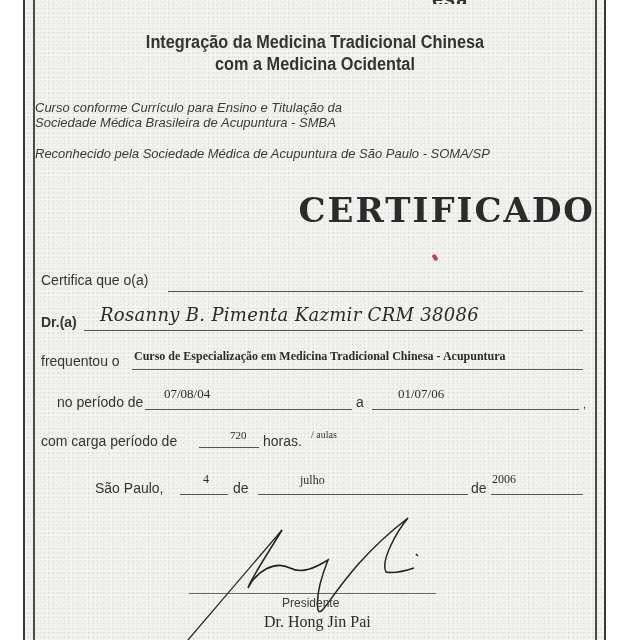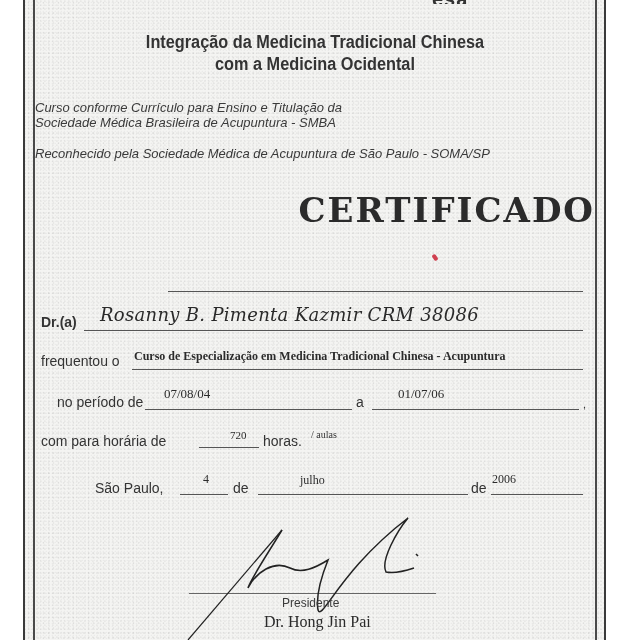--- a/index.html
+++ b/index.html
@@ -83,39 +83,40 @@
   <div class="title l2">com a Medicina Ocidental</div>
 
   <div class="sub s1">Curso conforme Currículo para Ensino e Titulação da</div>
   <div class="sub s2">Sociedade Médica Brasileira de Acupuntura - SMBA</div>
   <div class="sub s3">Reconhecido pela Sociedade Médica de Acupuntura de São Paulo - SOMA/SP</div>
 
   <div class="cert-title">CERTIFICADO</div>
 
   <div class="red-mark"></div>
 
+  <div class="label" style="left:41px; top:272px;">Certifica que o(a)</div>
   <div class="line" style="left:168px; top:291px; width:415px;"></div>
 
   <div class="label" style="left:41px; top:314px;font-weight:bold;">Dr.(a)</div>
   <div class="fill-script" style="left:100px; top:304px;">Rosanny B. Pimenta Kazmir  CRM 38086</div>
   <div class="line" style="left:84px; top:330px; width:499px;"></div>
 
   <div class="label" style="left:41px; top:353px;">frequentou o</div>
   <div class="fill-bold" style="left:134px; top:349px;">Curso de Especialização em Medicina Tradicional Chinesa - Acupuntura</div>
   <div class="line" style="left:132px; top:369px; width:451px;"></div>
 
   <div class="label" style="left:41px; top:394px;margin-left:16px;">no período de</div>
   <div class="fill-serif" style="left:164px; top:386px;">07/08/04</div>
   <div class="line" style="left:145px; top:409px; width:207px;"></div>
   <div class="label" style="left:356px; top:394px;">a</div>
   <div class="fill-serif" style="left:398px; top:386px;">01/07/06</div>
   <div class="line" style="left:372px; top:409px; width:207px;"></div>
   <div class="label" style="left:583px; top:398px; font-size:11px;">,</div>
 
-  <div class="label" style="left:41px; top:433px;">com para horária de</div>
+  <div class="label" style="left:41px; top:433px;">com carga período de</div>
   <div class="fill-serif" style="left:230px; top:429px; font-size:11px;">720</div>
   <div class="line" style="left:199px; top:447px; width:60px;"></div>
   <div class="label" style="left:263px; top:433px;">horas.</div>
   <div class="small-serif" style="left:311px; top:429px;">/ aulas</div>
 
   <div class="label" style="left:95px; top:480px;">São Paulo,</div>
   <div class="fill-serif" style="left:203px; top:472px; font-size:12px;">4</div>
   <div class="line" style="left:180px; top:494px; width:48px;"></div>
   <div class="label" style="left:233px; top:480px;">de</div>
   <div class="fill-serif" style="left:300px; top:473px; font-size:12px;">julho</div>

